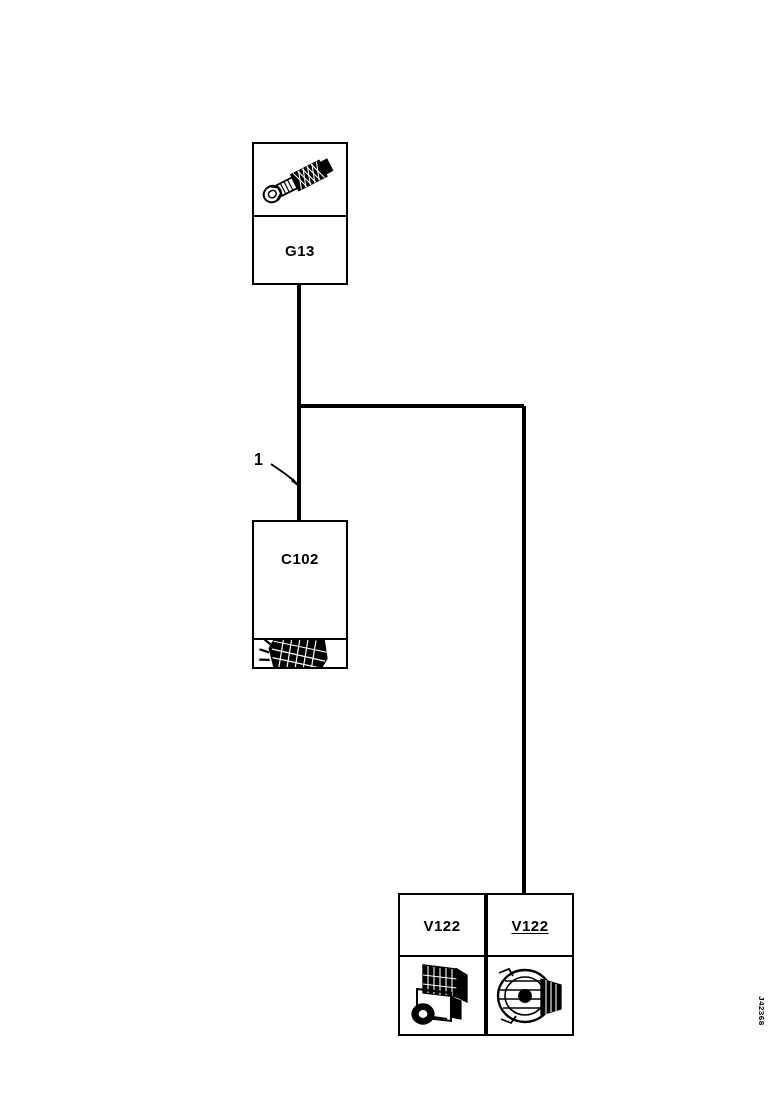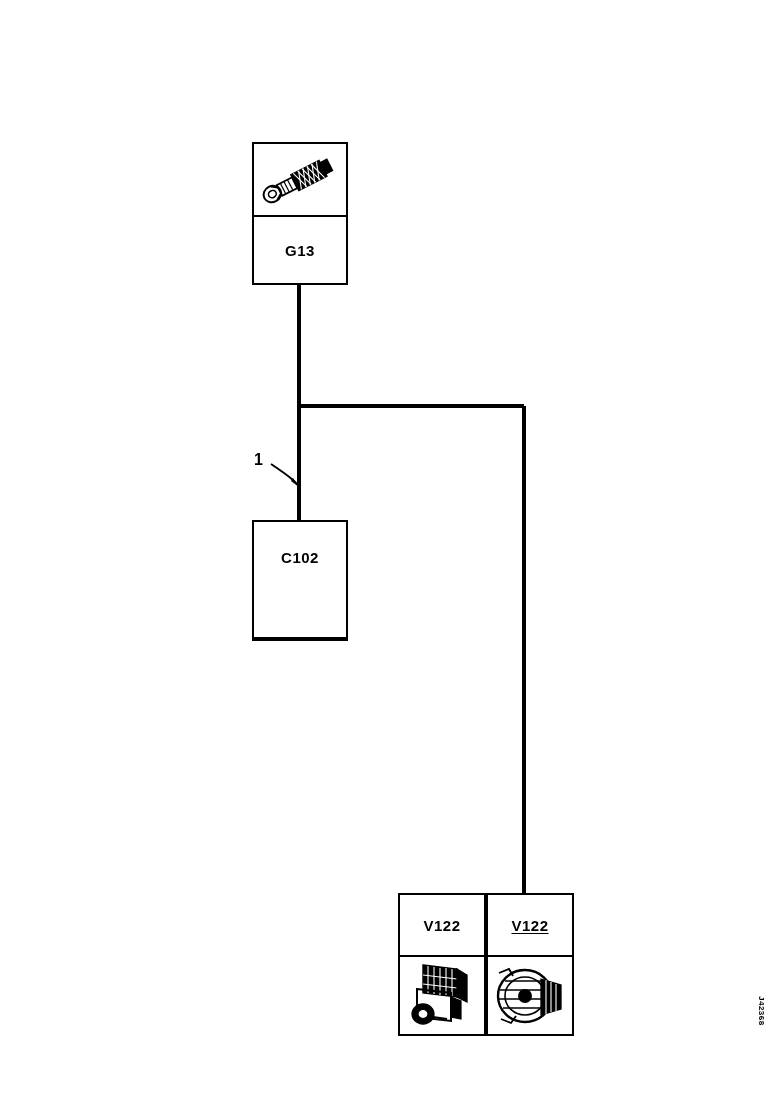--- a/index.html
+++ b/index.html
@@ -152,21 +152,21 @@
           <rect x="68" y="24" width="9" height="14" fill="#000"></rect>
           <path d="M 20 28 L 14 24 M 20 34 L 14 38" stroke="#000" stroke-width="1.4" fill="none"></path>
         </g>
       </svg>
     </div>
     <div class="cell cell-label divider-h" style="flex:1;">
       <span class="label-text">G13</span>
     </div>
   </div>
 
-  <div class="node-box" style="left:252px; top:520px; width:96px; height:121px;gap:44px;">
+  <div class="node-box" style="left:252px; top:520px; width:96px; height:149px;gap:44px;">
     <div class="cell cell-label" style="height:72px;">
       <span class="label-text">C102</span>
     </div>
     <div class="cell cell-art divider-h" style="flex:1;">
       <svg class="art-svg" width="86" height="68" viewBox="0 0 86 68" xmlns="http://www.w3.org/2000/svg">
         <g transform="rotate(18 43 34)">
 
           <path d="M 16 20 L 62 14 L 70 30 L 66 48 L 22 54 L 12 38 Z" fill="#000" stroke="#000" stroke-width="1.5"></path>
           <g stroke="#fff" stroke-width="1.2">
             <line x1="22" y1="20" x2="27" y2="53"></line>

